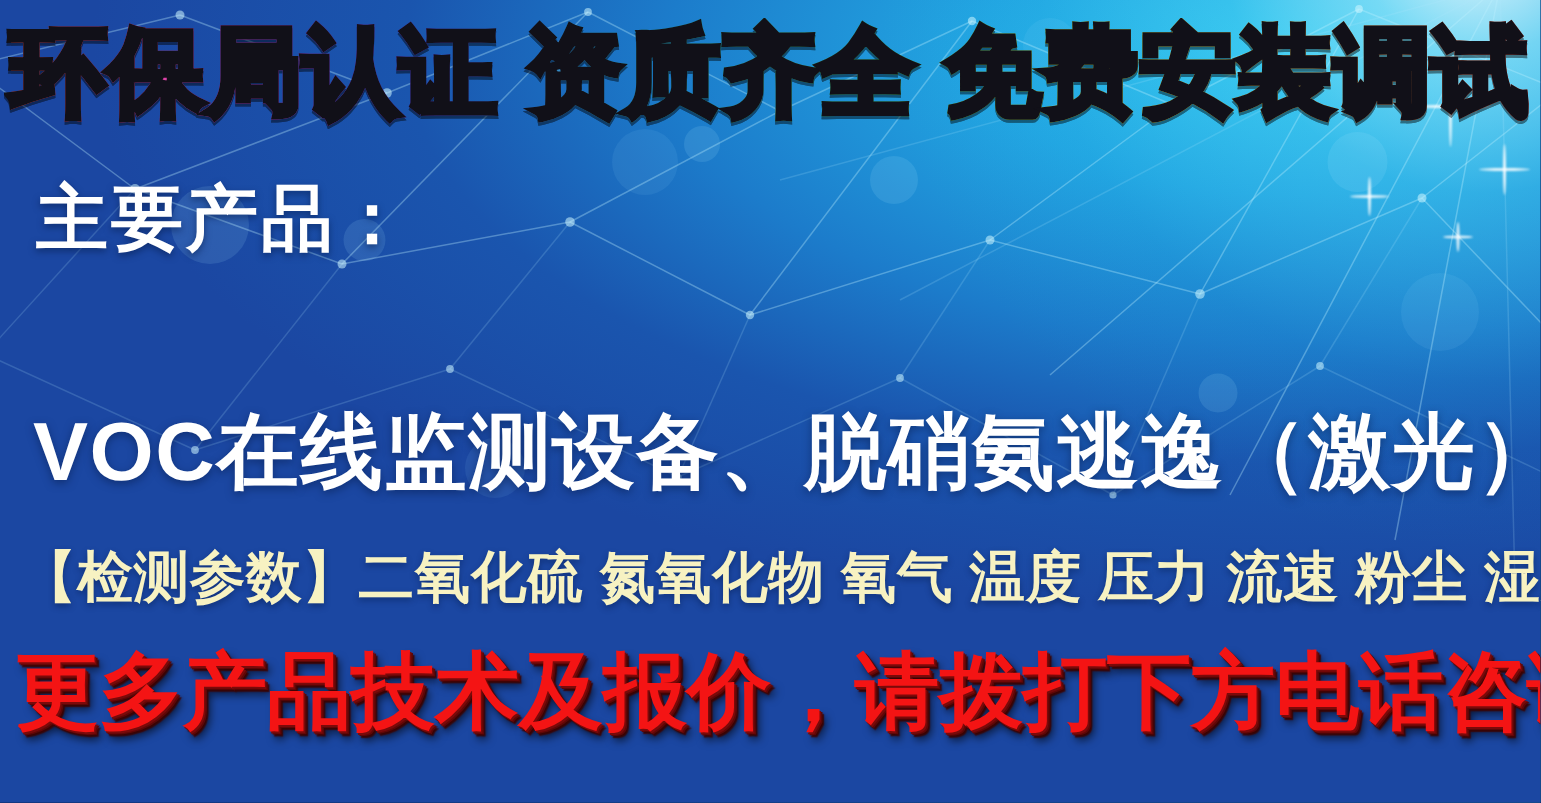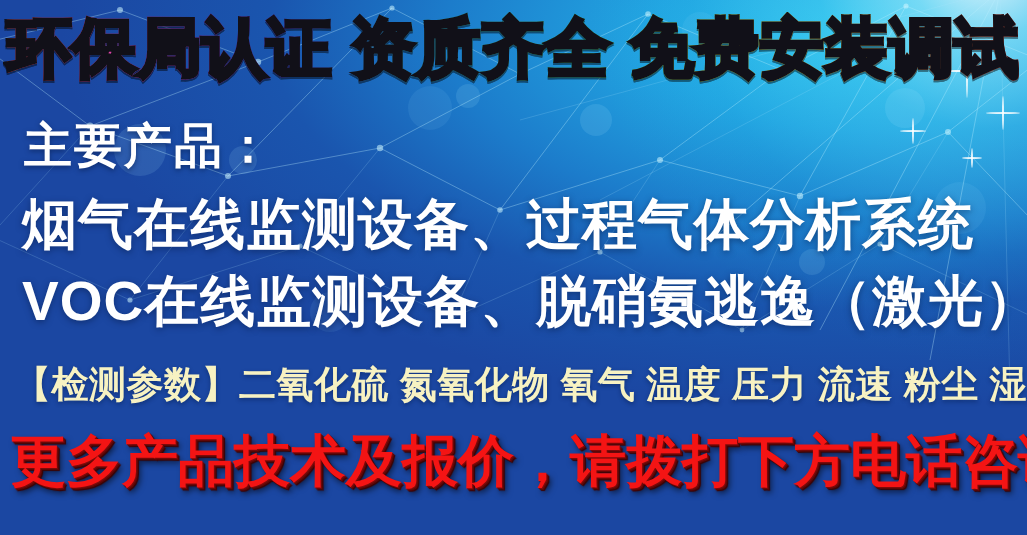--- a/index.html
+++ b/index.html
@@ -246,21 +246,20 @@
   <div class="sparkle" style="left:962px; top:148px; width:20px; height:20px;"></div>
 
   <div class="content">
 
     <div class="line headline">
       <span class="grad">环保局认证 资质齐全 免费安装调试</span>
     </div>
 
     <div class="line l-products-label">主要产品：</div>
 
-    <div class="line l-prod l-prod1">烟气在线监测设备、过程气体分析系统</div>
 
     <div class="line l-prod l-prod2">VOC在线监测设备、脱硝氨逃逸（激光）</div>
 
     <div class="line l-params">【检测参数】二氧化硫 氮氧化物 氧气 温度 压力 流速 粉尘 湿度等</div>
 
     <div class="line l-cta">更多产品技术及报价，请拨打下方电话咨询</div>
 
   </div>
 </div>
 

